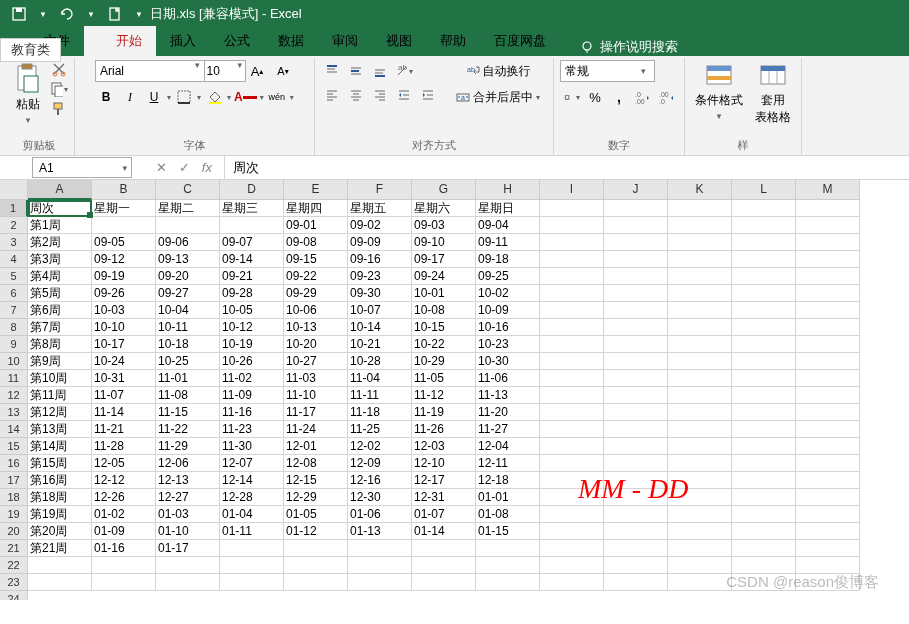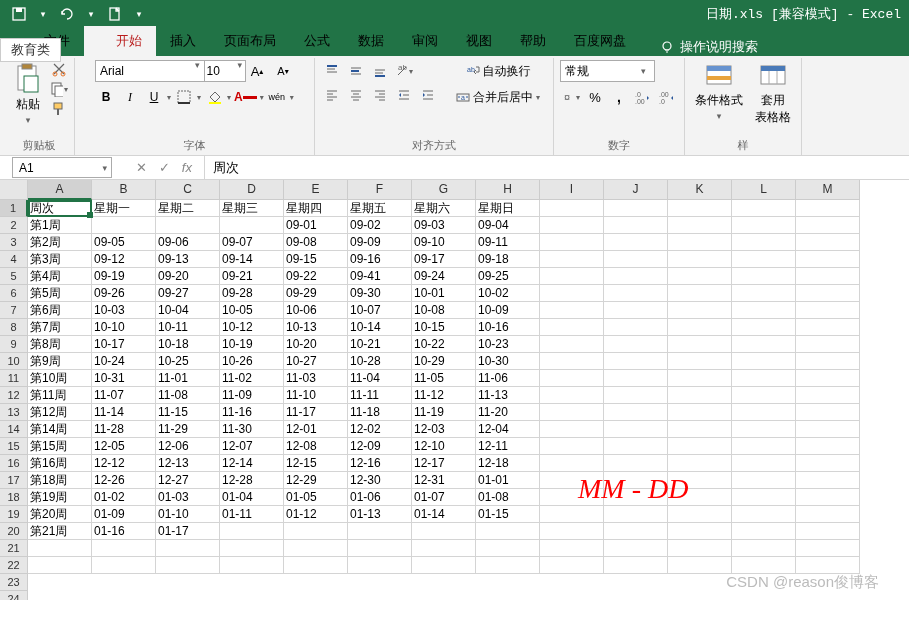--- a/index.html
+++ b/index.html
@@ -1,21 +1,21 @@
 <!DOCTYPE html>
 <html><head>
   <meta charset="utf-8">
   <style>
     * { box-sizing: border-box; margin: 0; padding: 0; }
     body { font-family: "Microsoft YaHei", "Segoe UI", sans-serif; font-size: 12px; background: #fff; overflow: hidden; width: 909px; height: 624px; position: relative; }
     
     .titlebar { background: #217346; height: 28px; display: flex; align-items: center; color: #fff; padding: 0 8px; }
     .qat { display: flex; gap: 2px; align-items: center; }
     .qat-item { width: 22px; height: 22px; display: flex; align-items: center; justify-content: center; cursor: pointer; }
-    .title-text { flex: 1; text-align: right; font-size: 13px; font-family: Liberation Mono, monospace; }
+    .title-text { flex: 1; text-align: left; font-size: 13px; }
     
     .tabs-row { background: #217346; height: 28px; display: flex; align-items: flex-end; padding-left: 30px; }
     .tab { padding: 6px 14px; color: #000000; cursor: pointer; font-size: 13px; }
     .tab.active { background: #f3f3f3; color: #b91c1c; padding-left: 32px; }
     .help-search { margin-left: 20px; color: #fff; display: flex; align-items: center; gap: 6px; font-size: 13px; }
     
     .ribbon { background: #f3f3f3; border-bottom: 1px solid #d4d4d4; height: 100px; display: flex; padding: 2px 4px 0 4px; }
     .ribbon-group { border-right: 1px solid #d4d4d4; padding: 2px 6px 0 6px; display: flex; flex-direction: column; align-items: center; justify-content: space-between; }
     .ribbon-group-label { font-size: 11px; color: #666; padding: 2px 0; text-align: center; width: 100%; }
     .group-content { display: flex; align-items: flex-start; gap: 4px; flex: 1; }
@@ -30,21 +30,21 @@
     .font-row { display: flex; gap: 4px; align-items: flex-start; }
     .font-select { width: 110px; height: 22px; font-size: 12px; border: 1px solid #ababab; background: #fff; padding: 0 4px; }
     .size-select { width: 42px; height: 22px; font-size: 12px; border: 1px solid #ababab; background: #fff; padding: 0 2px; }
     .btn-row { display: flex; gap: 2px; }
     .fmt-btn { min-width: 22px; height: 22px; display: flex; align-items: center; justify-content: center; cursor: pointer; border: 1px solid transparent; }
     
     .align-grid { display: flex; flex-direction: column; gap: 2px; }
     .num-select { width: 95px; height: 22px; font-size: 12px; border: 1px solid #ababab; background: #fff; padding: 0 4px; }
     
     .namebox-row { height: 24px; border-bottom: 1px solid #d4d4d4; display: flex; align-items: center; background: #fff; }
-    .name-box { width: 100px; border: 1px solid #ababab; height: 21px; margin-left: 12px; font-size: 12px; padding: 0 6px; position: relative; display: flex; align-items: center; background: #fff; }
+    .name-box { width: 100px; border: 1px solid #ababab; height: 21px; margin-left: 32px; font-size: 12px; padding: 0 6px; position: relative; display: flex; align-items: center; background: #fff; }
     .name-box::after { content: "▾"; position: absolute; right: 4px; font-size: 9px; color: #666; }
     .fx-icons { display: flex; gap: 12px; margin: 0 12px 0 24px; align-items: center; }
     .fx-icon { color: #888; cursor: pointer; font-size: 13px; }
     .formula-bar { flex: 1; border-left: 1px solid #d4d4d4; padding: 0 8px; height: 100%; display: flex; align-items: center; font-size: 13px; }
     
     .grid-area { position: relative; background: #fff; overflow: hidden; height: 420px; }
     .grid-corner { position: absolute; left: 0; top: 0; width: 28px; height: 20px; background: #e6e6e6; border-right: 1px solid #ccc; border-bottom: 1px solid #ccc; z-index: 5; }
     .col-headers { position: absolute; left: 28px; top: 0; height: 20px; display: flex; z-index: 4; background: #e6e6e6; }
     .col-h { width: 64px; border-right: 1px solid #ccc; border-bottom: 1px solid #ccc; text-align: center; font-size: 12px; line-height: 19px; color: #333; }
     .col-h.sel { background: #d2d2d2; border-bottom: 2px solid #217346; }
@@ -99,21 +99,20 @@
         <span style="color:#fff;font-size:9px">▾</span>
       </div>
   </div>
   <div class="title-text">日期.xls  [兼容模式]  -  Excel</div>
 </div>
 
 <div class="tabs-row">
   <div class="tab">文件</div>
   <div class="tab active">开始</div>
   <div class="tab">插入</div>
-  <div class="tab">页面布局</div>
   <div class="tab">公式</div>
   <div class="tab">数据</div>
   <div class="tab">审阅</div>
   <div class="tab">视图</div>
   <div class="tab">帮助</div>
   <div class="tab">百度网盘</div>
   <div class="help-search">
     <svg width="14" height="14">
         <circle cx="7" cy="6" r="4" fill="none" stroke="#fff" stroke-width="1.2"></circle>
         <path d="M5 10 L9 10 M6 12 L8 12" stroke="#fff" stroke-width="1.2"></path>
@@ -477,21 +476,21 @@
         <div class="cell"></div>
         <div class="cell"></div>
         <div class="cell"></div>
       </div>
       <div class="cell-row">
         <div class="cell">第4周</div>
         <div class="cell">09-19</div>
         <div class="cell">09-20</div>
         <div class="cell">09-21</div>
         <div class="cell">09-22</div>
-        <div class="cell">09-41</div>
+        <div class="cell">09-23</div>
         <div class="cell">09-24</div>
         <div class="cell">09-25</div>
         <div class="cell"></div>
         <div class="cell"></div>
         <div class="cell"></div>
         <div class="cell"></div>
         <div class="cell"></div>
       </div>
       <div class="cell-row">
         <div class="cell">第5周</div>
@@ -607,20 +606,35 @@
         <div class="cell">11-18</div>
         <div class="cell">11-19</div>
         <div class="cell">11-20</div>
         <div class="cell"></div>
         <div class="cell"></div>
         <div class="cell"></div>
         <div class="cell"></div>
         <div class="cell"></div>
       </div>
       <div class="cell-row">
+        <div class="cell">第13周</div>
+        <div class="cell">11-21</div>
+        <div class="cell">11-22</div>
+        <div class="cell">11-23</div>
+        <div class="cell">11-24</div>
+        <div class="cell">11-25</div>
+        <div class="cell">11-26</div>
+        <div class="cell">11-27</div>
+        <div class="cell"></div>
+        <div class="cell"></div>
+        <div class="cell"></div>
+        <div class="cell"></div>
+        <div class="cell"></div>
+      </div>
+      <div class="cell-row">
         <div class="cell">第14周</div>
         <div class="cell">11-28</div>
         <div class="cell">11-29</div>
         <div class="cell">11-30</div>
         <div class="cell">12-01</div>
         <div class="cell">12-02</div>
         <div class="cell">12-03</div>
         <div class="cell">12-04</div>
         <div class="cell"></div>
         <div class="cell"></div>

